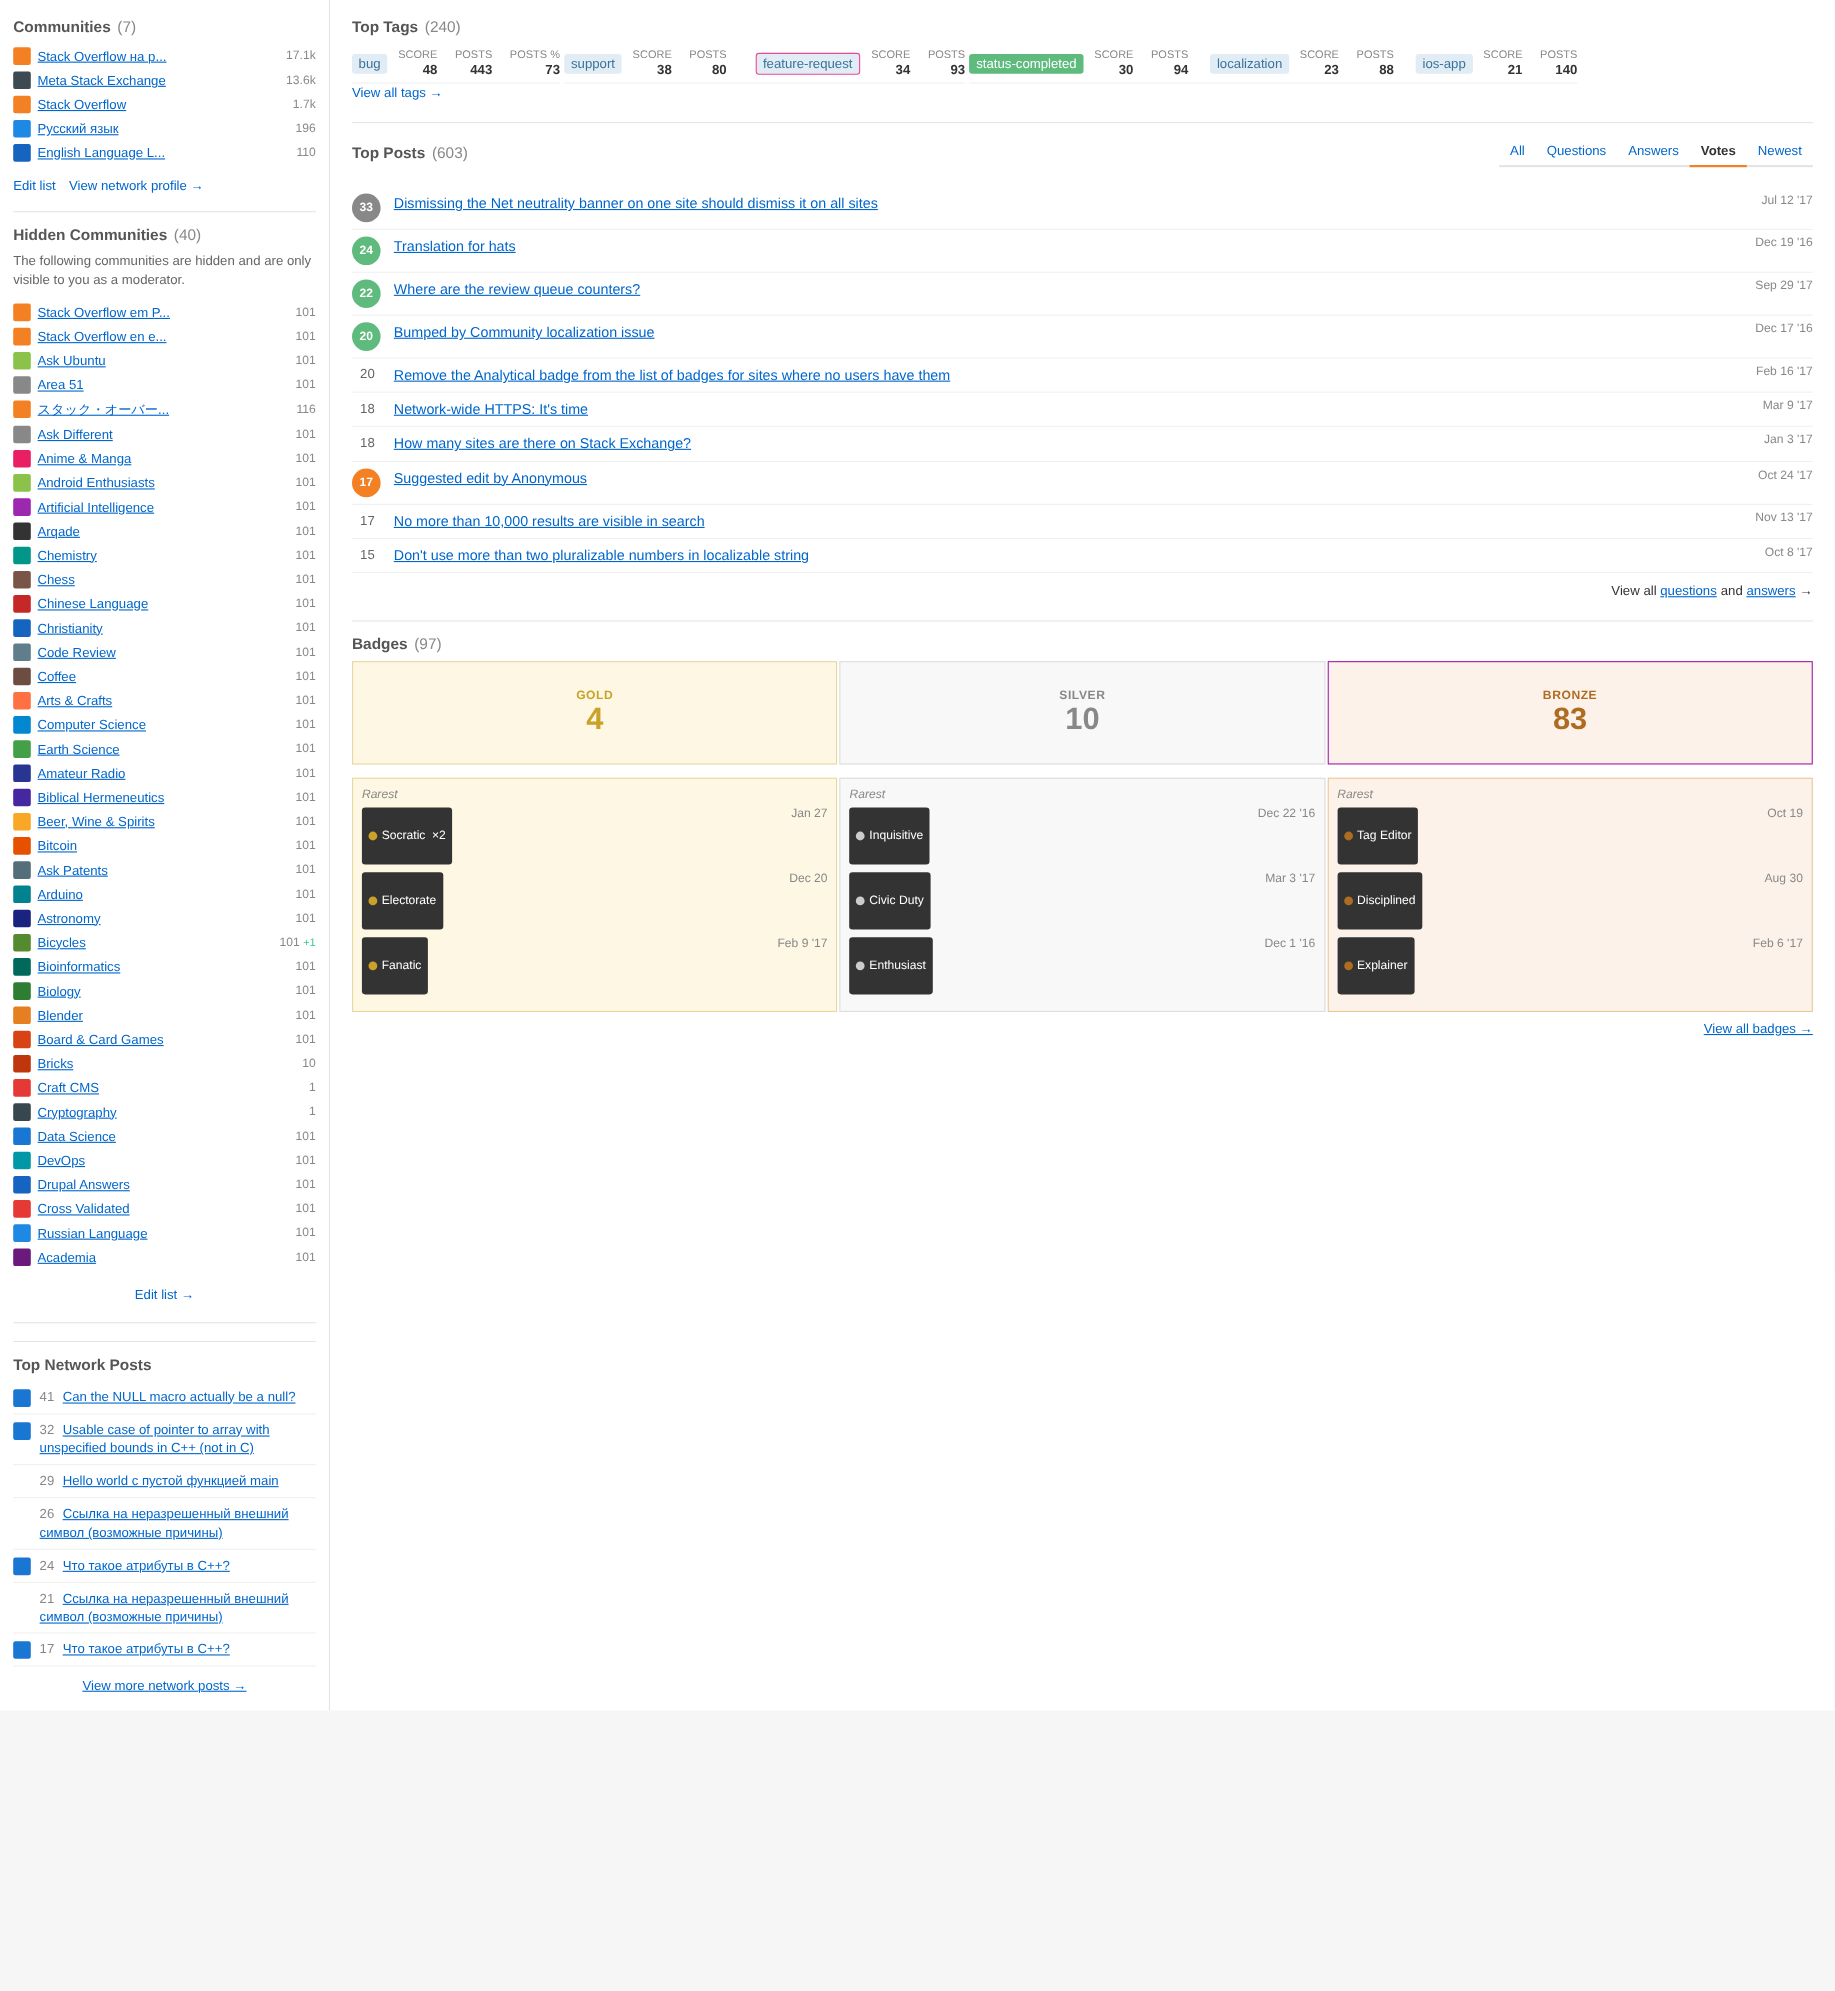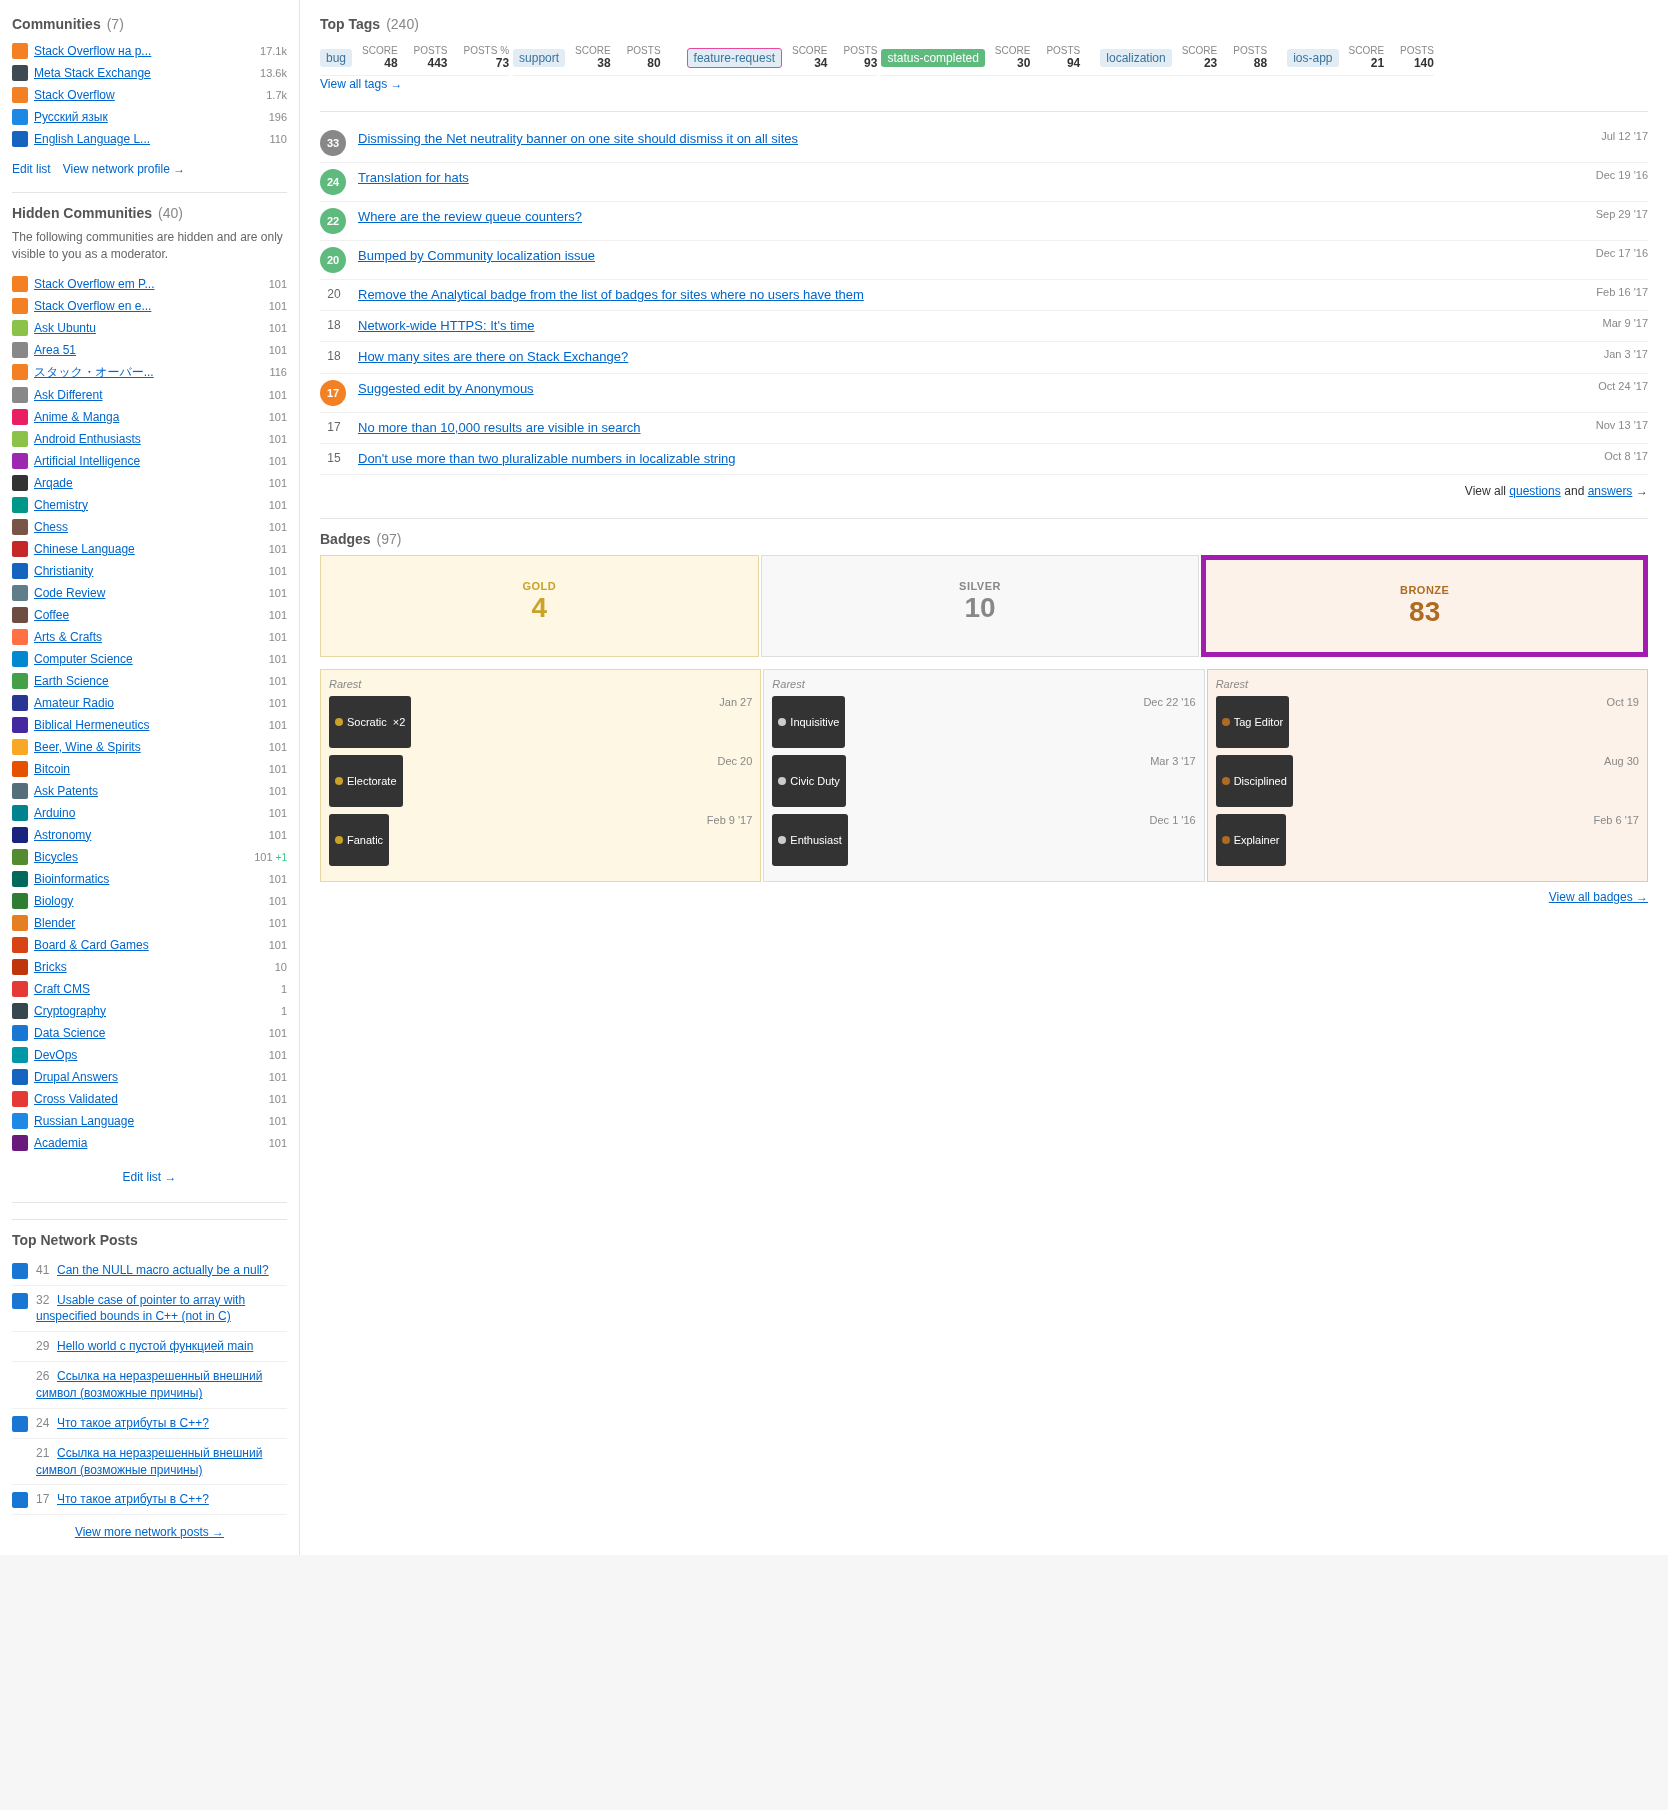--- a/index.html
+++ b/index.html
@@ -72,21 +72,21 @@
     .post-title { color: #06c; font-size: 13px; line-height: 1.4; }
     .post-date { color: #888; font-size: 11px; margin-left: 24px; white-space: nowrap; }
     .post-row { display: flex; align-items: flex-start; justify-content: space-between; }
     
     
     .badges-section { margin-bottom: 20px; }
     .badges-grid { display: flex; gap: 2px; margin-bottom: 12px; }
     .badge-box { flex: 1; padding: 24px; text-align: center; }
     .badge-box.gold { background: #fdf7e3; border: 1px solid #e8d8a0; }
     .badge-box.silver { background: #f8f8f8; border: 1px solid #ddd; }
-    .badge-box.bronze { background: #fdf2e9; border: 5px solid #a21caf; }
+    .badge-box.bronze { background: #fdf2e9; border: 1px solid #a21caf; }
     .badge-type { font-size: 11px; text-transform: uppercase; font-weight: bold; color: #888; letter-spacing: 0.5px; }
     .badge-type.gold { color: #c9a227; }
     .badge-type.silver { color: #888; }
     .badge-type.bronze { color: #ad6c21; }
     .badge-count { font-size: 28px; font-weight: bold; }
     .badge-count.gold { color: #c9a227; }
     .badge-count.silver { color: #888; }
     .badge-count.bronze { color: #ad6c21; }
     
     .rarest-row { display: flex; gap: 2px; }
@@ -556,20 +556,33 @@
               </div>
           </div>
         </div>
       </div>
       <a href="#" class="view-all-tags">View all tags →</a>
     </div>
 
     <hr class="divider">
 
     <div class="top-posts-section">
+      <div style="display:flex; align-items:center; justify-content:space-between; margin-bottom:8px;">
+        <div class="section-title">
+          <span>Top Posts</span>
+          <span class="count">(603)</span>
+        </div>
+        <div class="posts-tabs">
+          <span class="posts-tab">All</span>
+          <span class="posts-tab">Questions</span>
+          <span class="posts-tab">Answers</span>
+          <span class="posts-tab active">Votes</span>
+          <span class="posts-tab">Newest</span>
+        </div>
+      </div>
       <div class="posts-list">
 
       <div class="post-item">
     <div class="post-vote">
               <div class="post-vote-circle vote-gray">33</div>
             </div>
     <div class="post-row" style="flex:1;">
       <a href="#" class="post-title">Dismissing the Net neutrality banner on one site should dismiss it on all sites</a>
       <span class="post-date">Jul 12 '17</span>
     </div>

